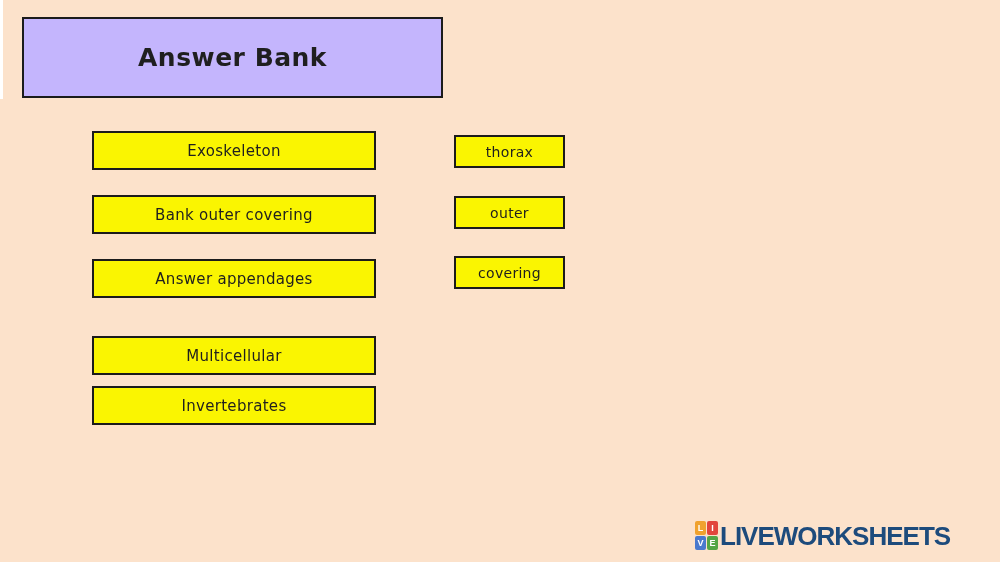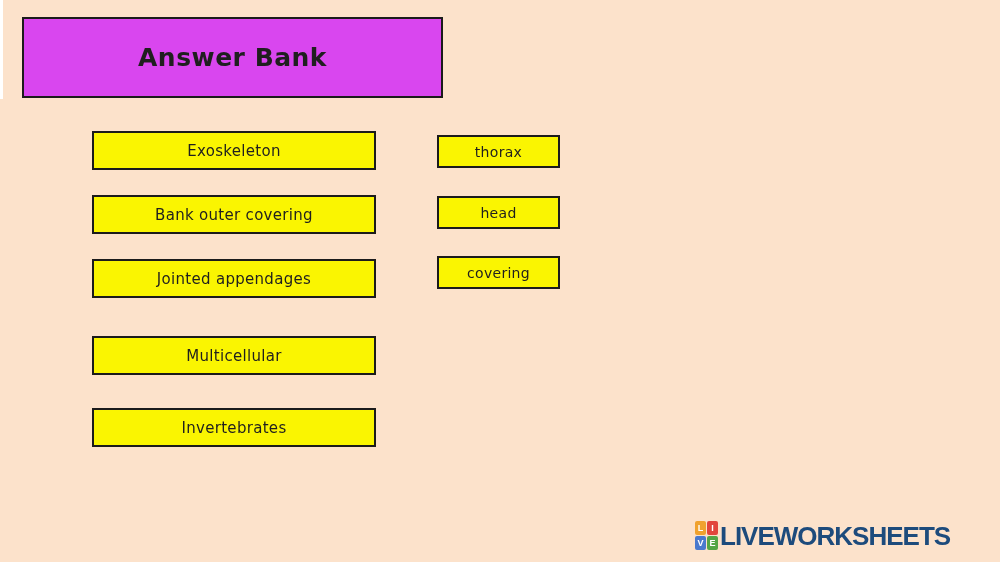--- a/index.html
+++ b/index.html
@@ -11,39 +11,39 @@
     overflow:hidden;
   }
   .edge-strip{
     position:absolute;left:0;top:0;width:3px;height:99px;
     background:#ffffff;
   }
   .answer-bank{
     position:absolute;left:22px;top:17px;
     width:421px;height:81px;
     box-sizing:border-box;
-    background:#d946ef;
+    background:#c4b5fd;
     border:2px solid #1b1b1b;
     display:flex;align-items:center;justify-content:center;
   }
   .answer-bank span{
     font-size:25px;font-weight:600;color:#1f1f1f;letter-spacing:.5px;
   }
   .word{
     position:absolute;box-sizing:border-box;
     background:#faf501;border:2px solid #1b1b1b;
     display:flex;align-items:center;justify-content:center;
     cursor:grab;
   }
   .word span{color:#1f1f1f;letter-spacing:.3px;}
   .word.left{left:92px;width:284px;height:39px;}
   .word.left span{font-size:15px;}
-  .word.right{left:437px;width:123px;height:33px;justify-content:center;}
+  .word.right{left:454px;width:111px;height:33px;justify-content:center;}
   .word.right span{font-size:14px;}
-  .w1{top:131px}.w2{top:195px}.w3{top:259px}.w4{top:336px}.w5{top:408px}
+  .w1{top:131px}.w2{top:195px}.w3{top:259px}.w4{top:336px}.w5{top:386px}
   .t1{top:135px}.t2{top:196px}.t3{top:256px}
   .logo{
     position:absolute;left:695px;top:521px;
     display:flex;align-items:center;
   }
   .logo-tiles{
     display:grid;
     grid-template-columns:11px 11px;
     grid-template-rows:14px 14px;
     gap:1px;
@@ -70,34 +70,34 @@
   <span>Answer Bank</span>
 </div>
 
 <div class="word left w1">
   <span>Exoskeleton</span>
 </div>
 <div class="word left w2">
   <span>Bank outer covering</span>
 </div>
 <div class="word left w3">
-  <span>Jointed appendages</span>
+  <span>Answer appendages</span>
 </div>
 <div class="word left w4">
   <span>Multicellular</span>
 </div>
 <div class="word left w5">
   <span>Invertebrates</span>
 </div>
 
 <div class="word right t1">
   <span>thorax</span>
 </div>
 <div class="word right t2">
-  <span>head</span>
+  <span>outer</span>
 </div>
 <div class="word right t3">
   <span>covering</span>
 </div>
 
 <div class="logo">
   <div class="logo-tiles">
     <span class="tile" style="background: rgb(240, 162, 46);">L</span>
     <span class="tile" style="background: rgb(226, 69, 60);">I</span>
     <span class="tile" style="background: rgb(74, 121, 205);">V</span>

